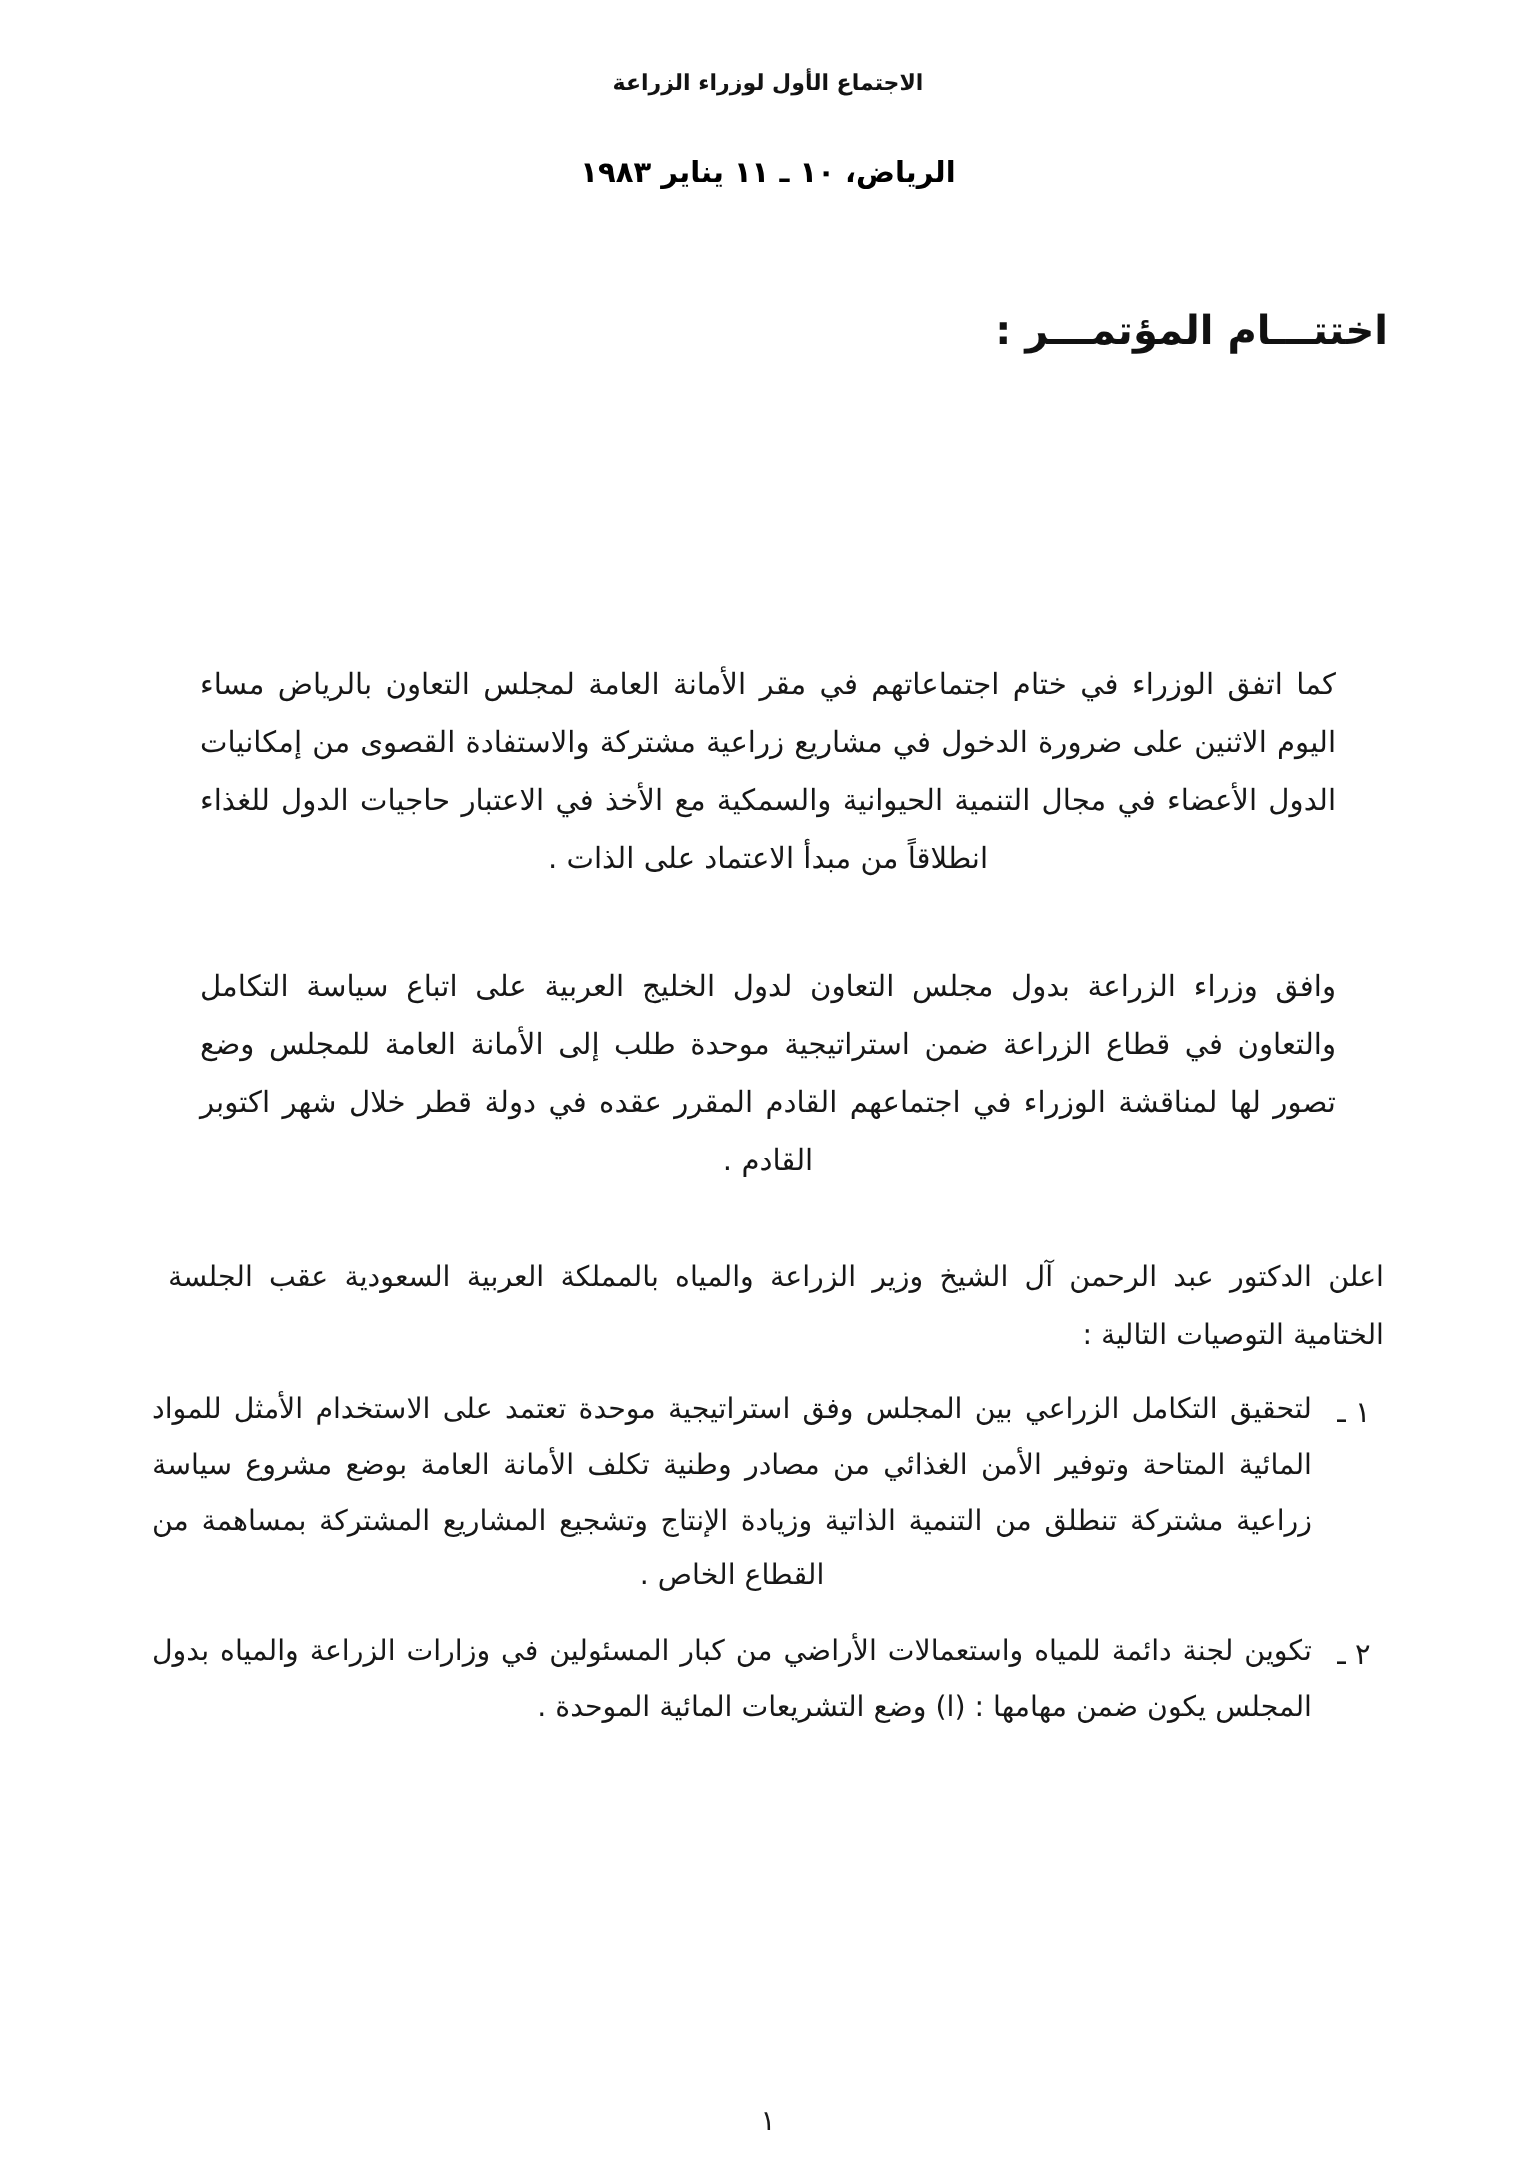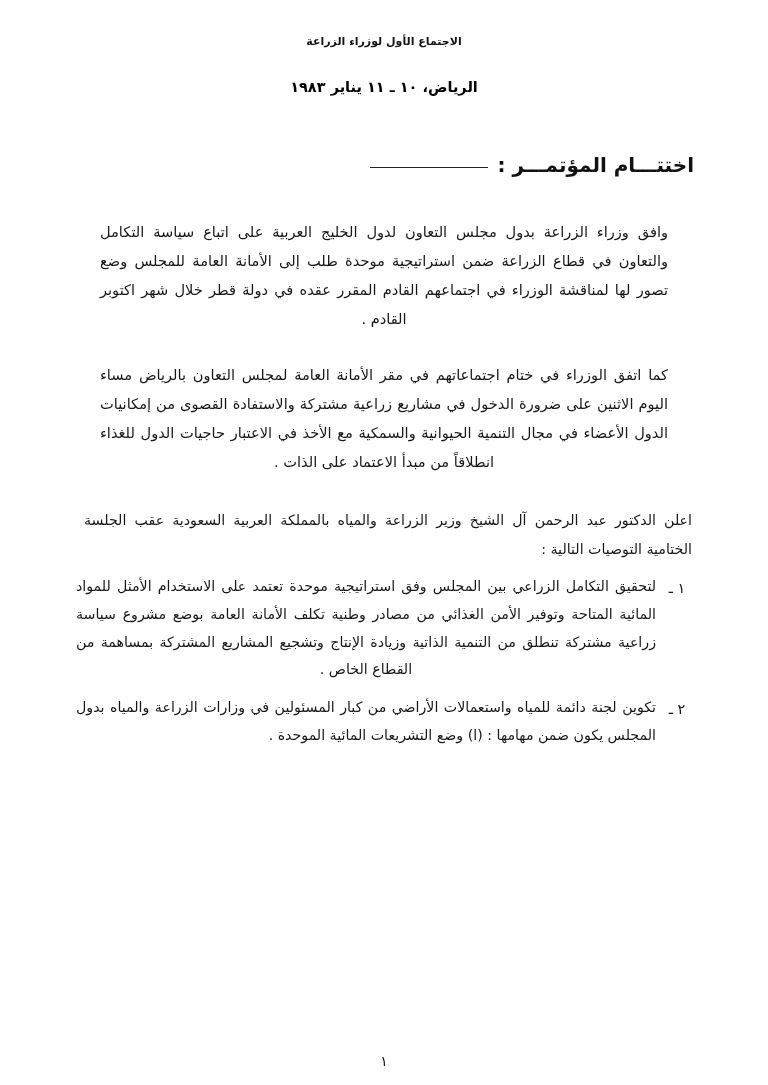--- a/index.html
+++ b/index.html
@@ -43,20 +43,21 @@
   }
 
   
   .section-heading {
     display: flex;
     align-items: baseline;
     justify-content: flex-start;
     margin-top: 58px;
     margin-bottom: 6px;
     padding-left: 0;
+    flex-direction: column;
   }
   .section-heading .heading-text {
     font-size: 20px;
     font-weight: bold;
     letter-spacing: 3px;
     color: #111;
     white-space: nowrap;
   }
   .section-heading .heading-rule {
     flex: 0 0 118px;
@@ -149,22 +150,22 @@
 
   <div class="doc-meta">الرياض، ١٠ ـ ١١ يناير ١٩٨٣</div>
 
   <div class="heading-wrap">
     <div class="section-heading">
       <span class="heading-text">اختتـــام المؤتمـــر :</span>
       <span class="heading-rule"></span>
     </div>
   </div>
 
+  <p class="para">كما اتفق الوزراء في ختام اجتماعاتهم في مقر الأمانة العامة لمجلس التعاون بالرياض مساء اليوم الاثنين على ضرورة الدخول في مشاريع زراعية مشتركة والاستفادة القصوى من إمكانيات الدول الأعضاء في مجال التنمية الحيوانية والسمكية مع الأخذ في الاعتبار حاجيات الدول للغذاء انطلاقاً من مبدأ الاعتماد على الذات .</p>
   <p class="para first">وافق وزراء الزراعة بدول مجلس التعاون لدول الخليج العربية على اتباع سياسة التكامل والتعاون في قطاع الزراعة ضمن استراتيجية موحدة طلب إلى الأمانة العامة للمجلس وضع تصور لها لمناقشة الوزراء في اجتماعهم القادم المقرر عقده في دولة قطر خلال شهر اكتوبر القادم .</p>
-  <p class="para">كما اتفق الوزراء في ختام اجتماعاتهم في مقر الأمانة العامة لمجلس التعاون بالرياض مساء اليوم الاثنين على ضرورة الدخول في مشاريع زراعية مشتركة والاستفادة القصوى من إمكانيات الدول الأعضاء في مجال التنمية الحيوانية والسمكية مع الأخذ في الاعتبار حاجيات الدول للغذاء انطلاقاً من مبدأ الاعتماد على الذات .</p>
 
 
   <p class="intro">اعلن الدكتور عبد الرحمن آل الشيخ وزير الزراعة والمياه بالمملكة العربية السعودية عقب الجلسة الختامية التوصيات التالية :</p>
 
   <ol class="rec-list">
     <li>
       <span class="li-num">
         <span>١</span>
         <span>ـ</span>
       </span>

